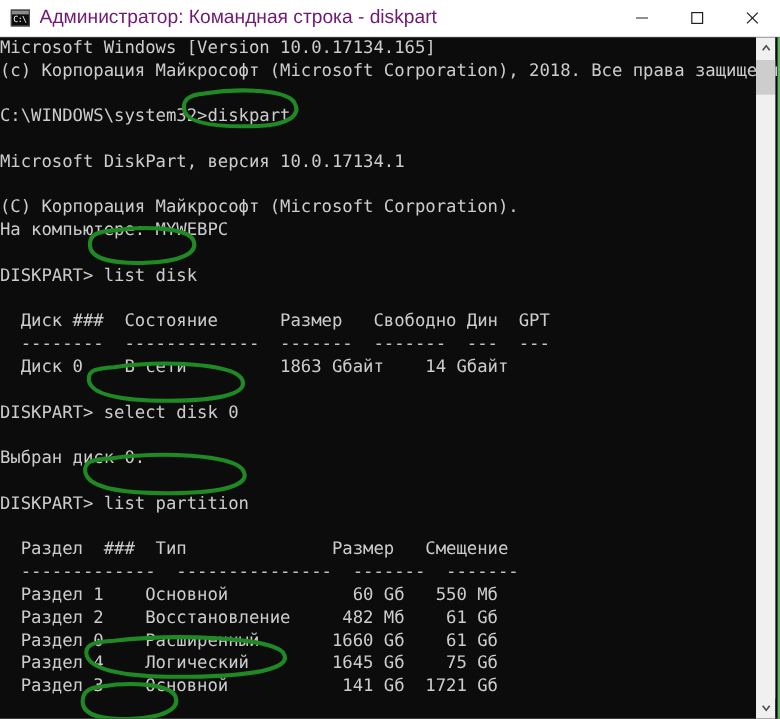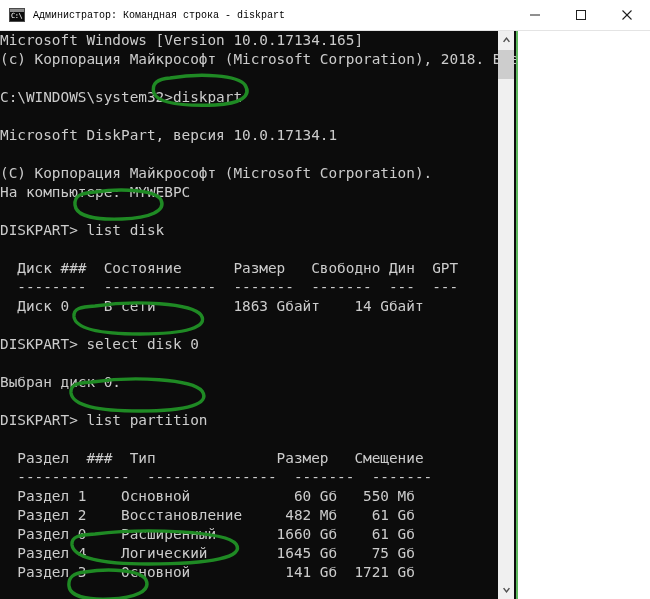--- a/index.html
+++ b/index.html
@@ -56,43 +56,42 @@
     position: absolute;
     left: 1px;
     top: 3px;
     font-family: "DejaVu Sans Mono", monospace;
     font-size: 7px;
     line-height: 9px;
     color: #ffffff;
     letter-spacing: -0.5px;
   }
   #title-text {
-    font-size: 10px;
-    color: #000000;
+    font-size: 16px;
+    color: #701a75;
     white-space: nowrap;
     flex: 1 1 auto;
     overflow: hidden;
-    font-family: Liberation Mono, monospace;
   }
   .winbtn {
     width: 46px;
     height: 30px;
     display: flex;
     align-items: center;
     justify-content: center;
     flex: 0 0 auto;
   }
   .winbtn svg { display: block; }
 
   
   #console {
     position: absolute;
     left: 0;
     top: 31px;
-    width: 518px;
+    width: 650px;
     height: 568px;
     background: #0c0c0c;
     overflow: hidden;
     box-sizing: border-box;
     border-right: 2px solid #5eb85e;
   }
 
   #text-layer {
     position: absolute;
     left: 0px;

